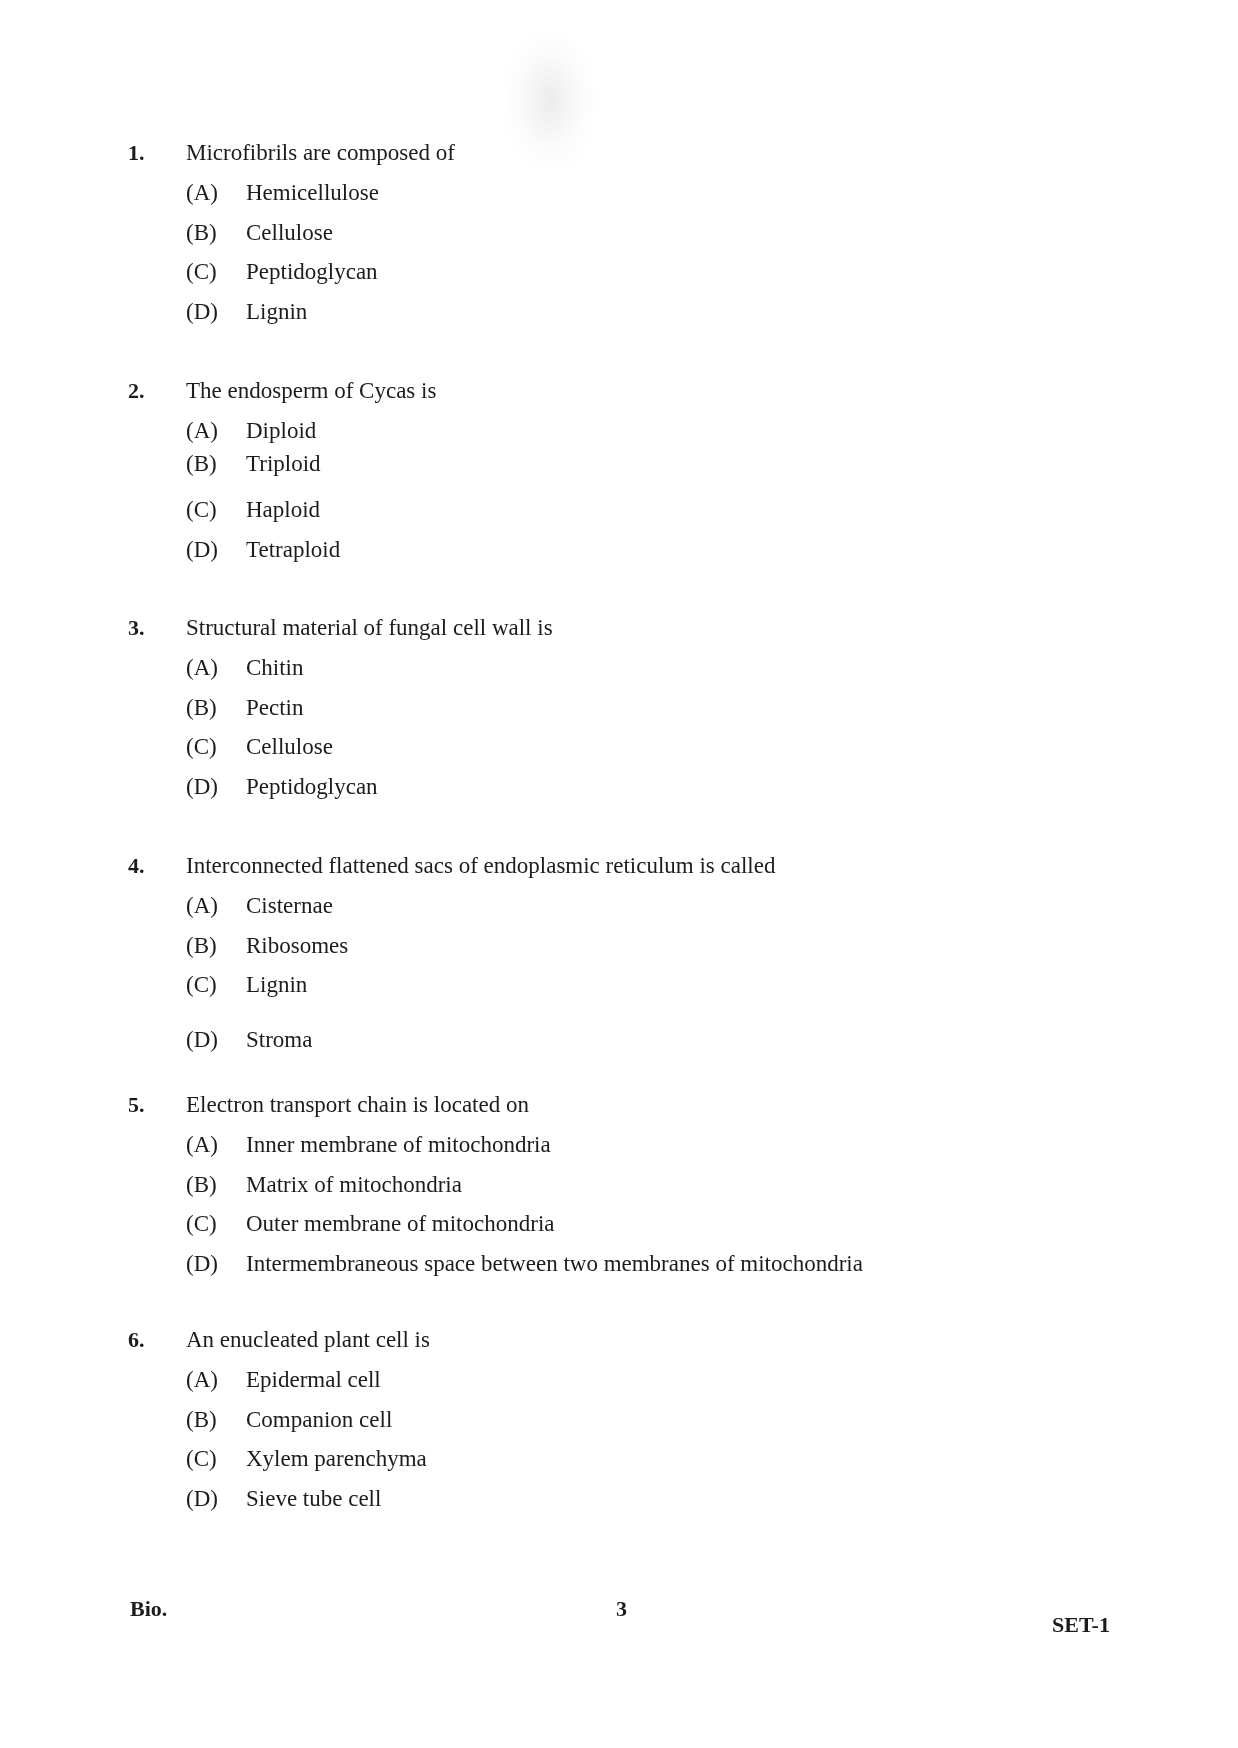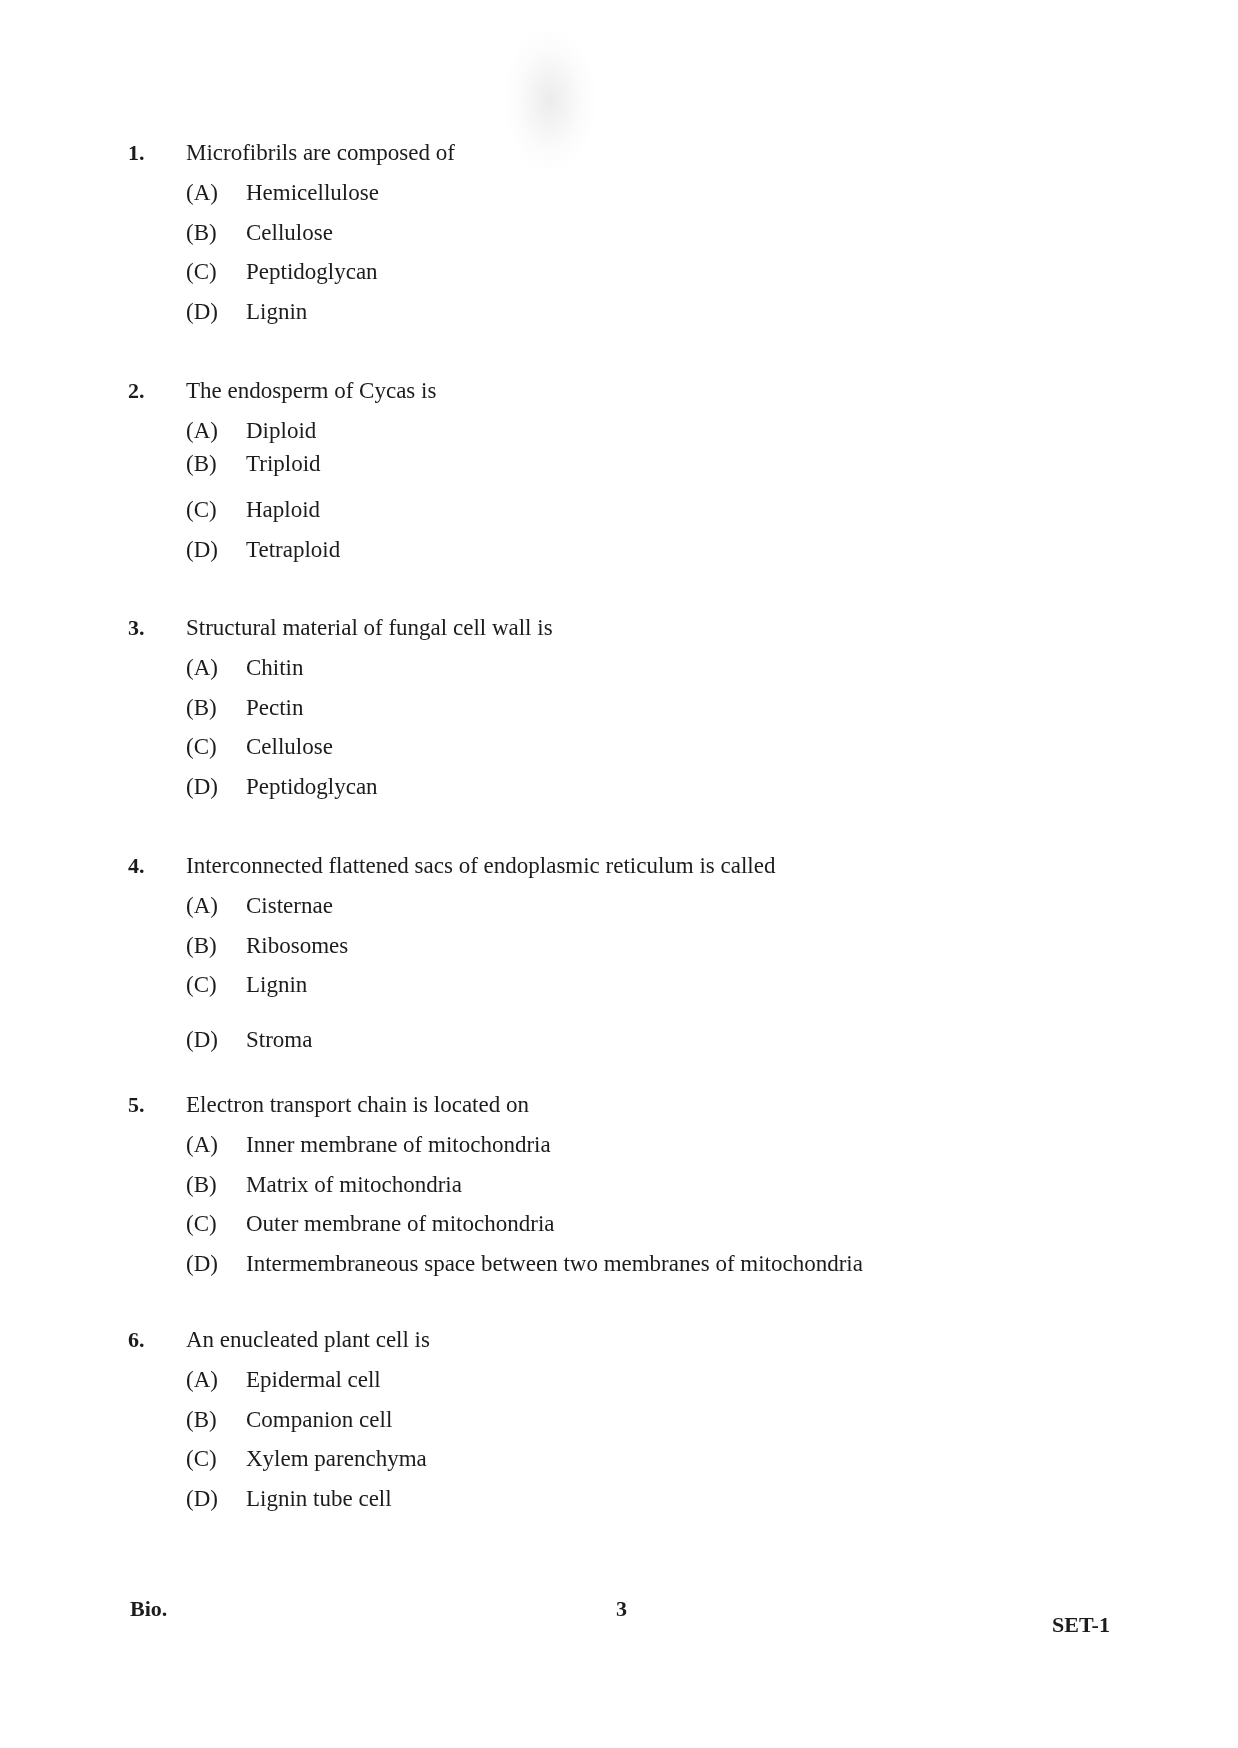--- a/index.html
+++ b/index.html
@@ -76,19 +76,19 @@
       <div class="opt" style="top: 79.5px;"><span class="opt-letter">(B)</span><span>Matrix of mitochondria</span></div>
       <div class="opt" style="top: 119px;"><span class="opt-letter">(C)</span><span>Outer membrane of mitochondria</span></div>
       <div class="opt" style="top: 158.5px;"><span class="opt-letter">(D)</span><span>Intermembraneous space between two membranes of mitochondria</span></div>
     </div>
     <div class="question" style="top: 1327px;">
       <span class="q-num">6.</span>
       <span class="q-text">An enucleated plant cell is</span>
       <div class="opt" style="top: 40px;"><span class="opt-letter">(A)</span><span>Epidermal cell</span></div>
       <div class="opt" style="top: 79.5px;"><span class="opt-letter">(B)</span><span>Companion cell</span></div>
       <div class="opt" style="top: 119px;"><span class="opt-letter">(C)</span><span>Xylem parenchyma</span></div>
-      <div class="opt" style="top: 158.5px;"><span class="opt-letter">(D)</span><span>Lignin tube cell</span></div>
+      <div class="opt" style="top: 158.5px;"><span class="opt-letter">(D)</span><span>Sieve tube cell</span></div>
     </div>
   </div>
 
 <div class="footer footer-left">Bio.</div>
 <div class="footer footer-center">3</div>
 <div class="footer footer-right">SET-1</div>
 
 </body></html>

